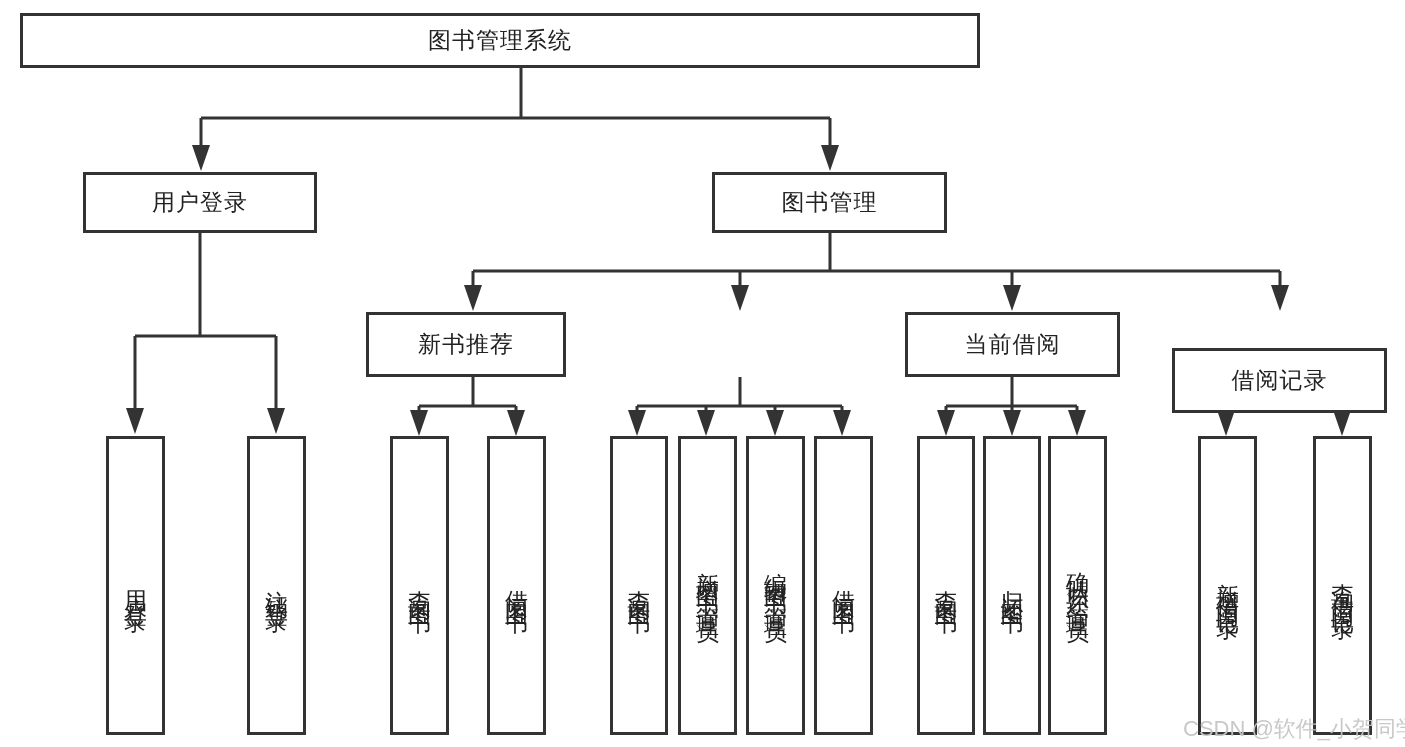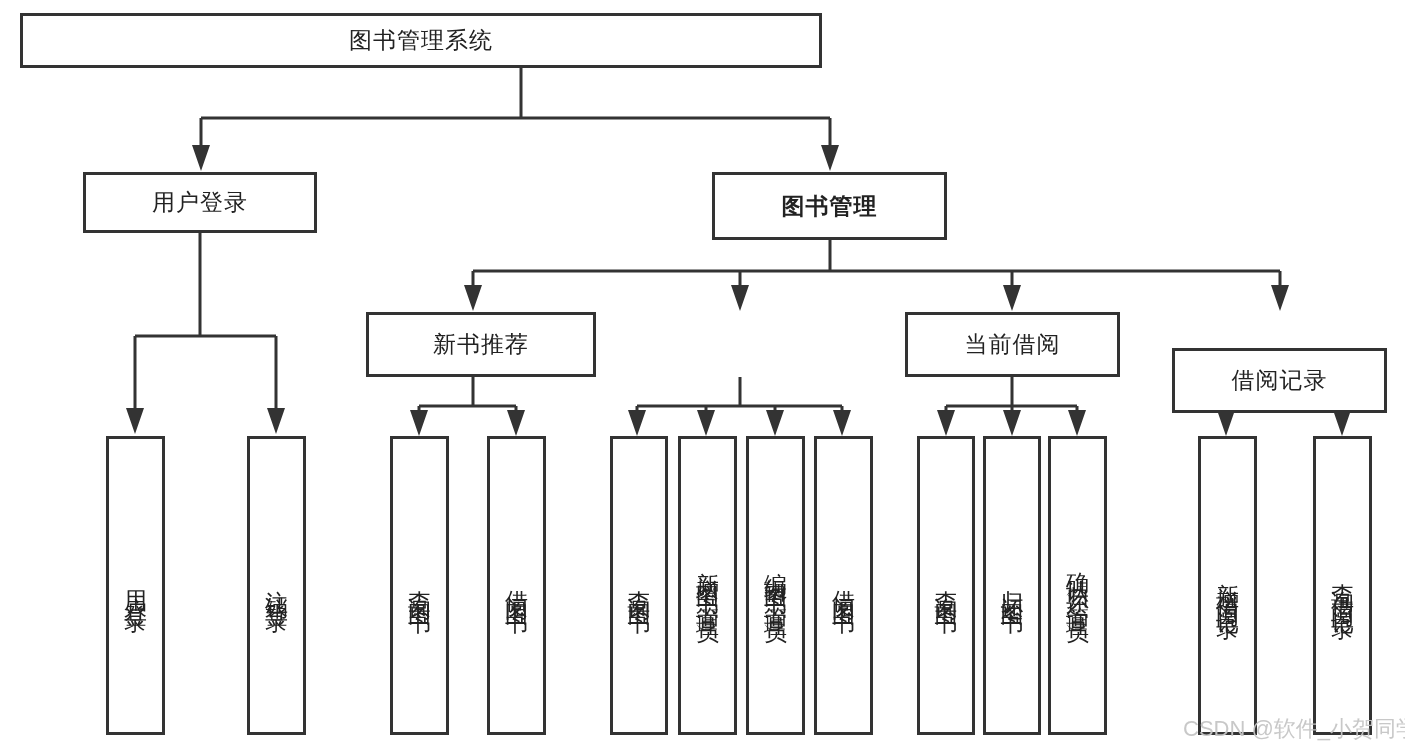--- a/index.html
+++ b/index.html
@@ -78,26 +78,26 @@
              M464,285 L482,285 L473,311 Z  M731,285 L749,285 L740,311 Z
              M1003,285 L1021,285 L1012,311 Z  M1271,285 L1289,285 L1280,311 Z
              M410,410 L428,410 L419,436 Z  M507,410 L525,410 L516,436 Z
              M628,410 L646,410 L637,436 Z  M697,410 L715,410 L706,436 Z
              M766,410 L784,410 L775,436 Z  M833,410 L851,410 L842,436 Z
              M937,410 L955,410 L946,436 Z  M1003,410 L1021,410 L1012,436 Z
              M1068,410 L1086,410 L1077,436 Z
              M1217,410 L1235,410 L1226,436 Z  M1333,410 L1351,410 L1342,436 Z"></path>
   </svg>
 
-  <div class="node h-node" style="left:20px; top:13px; width:802px; height:55px;">图书管理系统</div>
+  <div class="node h-node" style="left:20px; top:13px; width:960px; height:55px;">图书管理系统</div>
 
   <div class="node h-node" style="left:83px; top:172px; width:234px; height:61px;">用户登录</div>
-  <div class="node h-node" style="left:712px; top:172px; width:235px; height:68px;font-weight:bold;">图书管理</div>
+  <div class="node h-node" style="left:712px; top:172px; width:235px; height:61px;">图书管理</div>
 
-  <div class="node h-node" style="left:366px; top:312px; width:230px; height:65px;">新书推荐</div>
+  <div class="node h-node" style="left:366px; top:312px; width:200px; height:65px;">新书推荐</div>
   <div class="node h-node" style="left:905px; top:312px; width:215px; height:65px;">当前借阅</div>
   <div class="node h-node" style="left:1172px; top:312px; width:215px; height:65px;margin-top:36px;">借阅记录</div>
 
   <div class="node v-node" style="left:106px; top:436px; width:59px; height:299px;">
     <span class="vtext">用户登录</span>
   </div>
   <div class="node v-node" style="left:247px; top:436px; width:59px; height:299px;">
     <span class="vtext">注销登录</span>
   </div>
 

